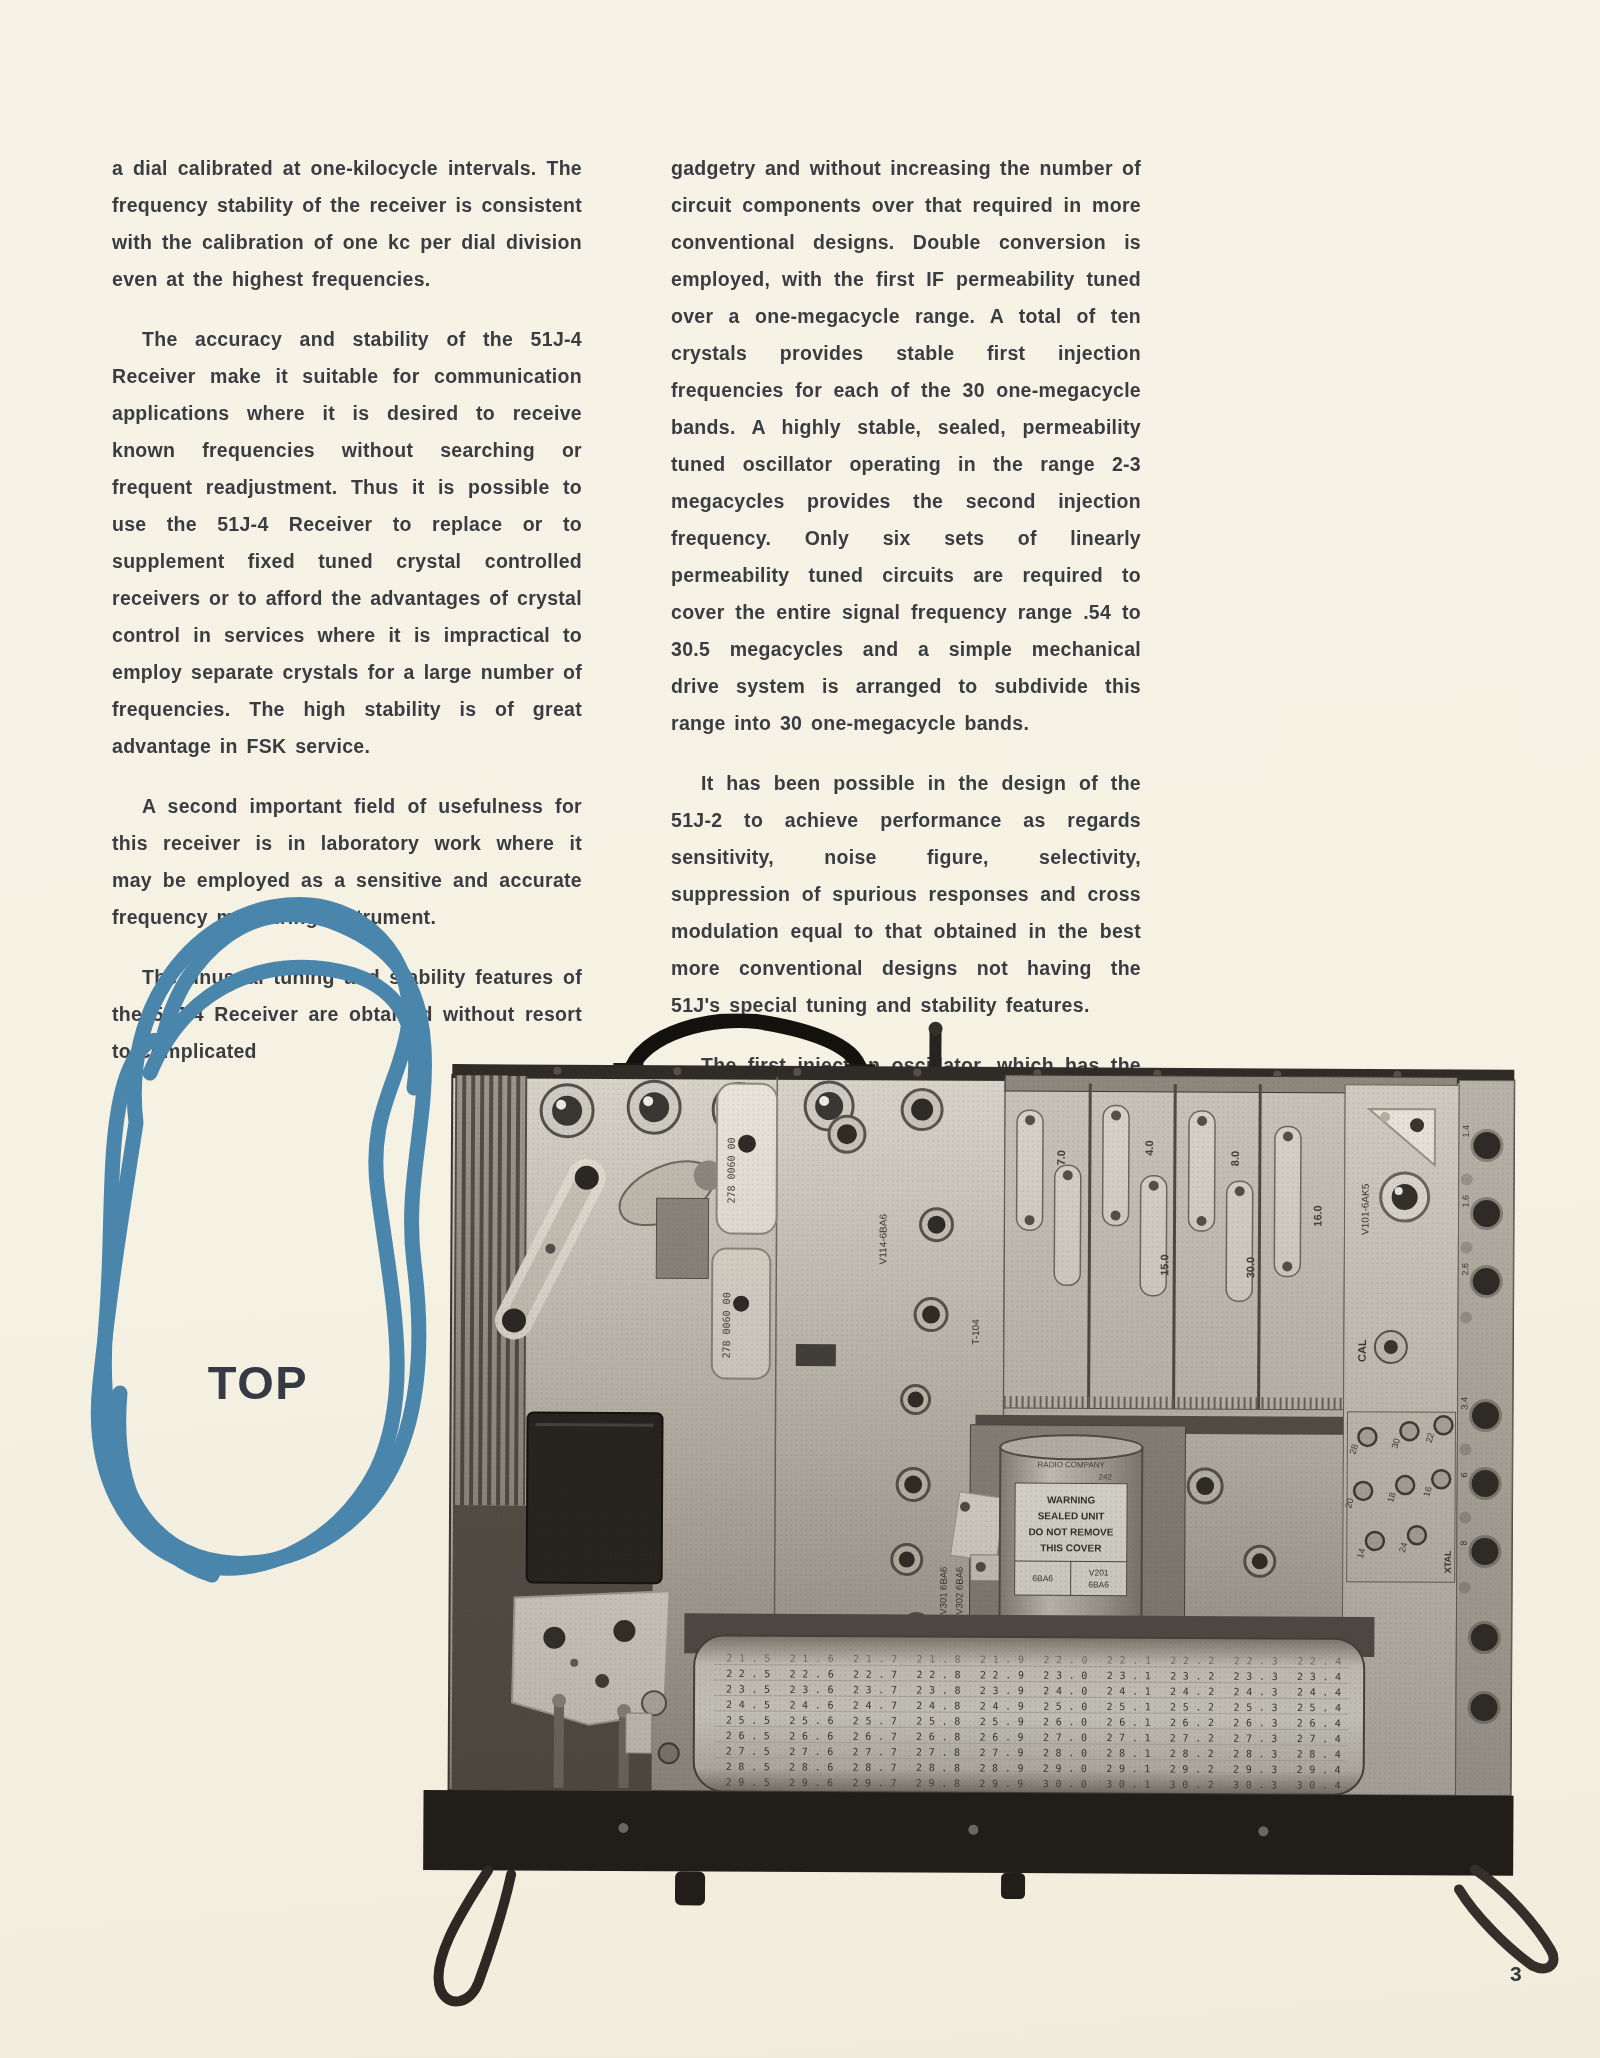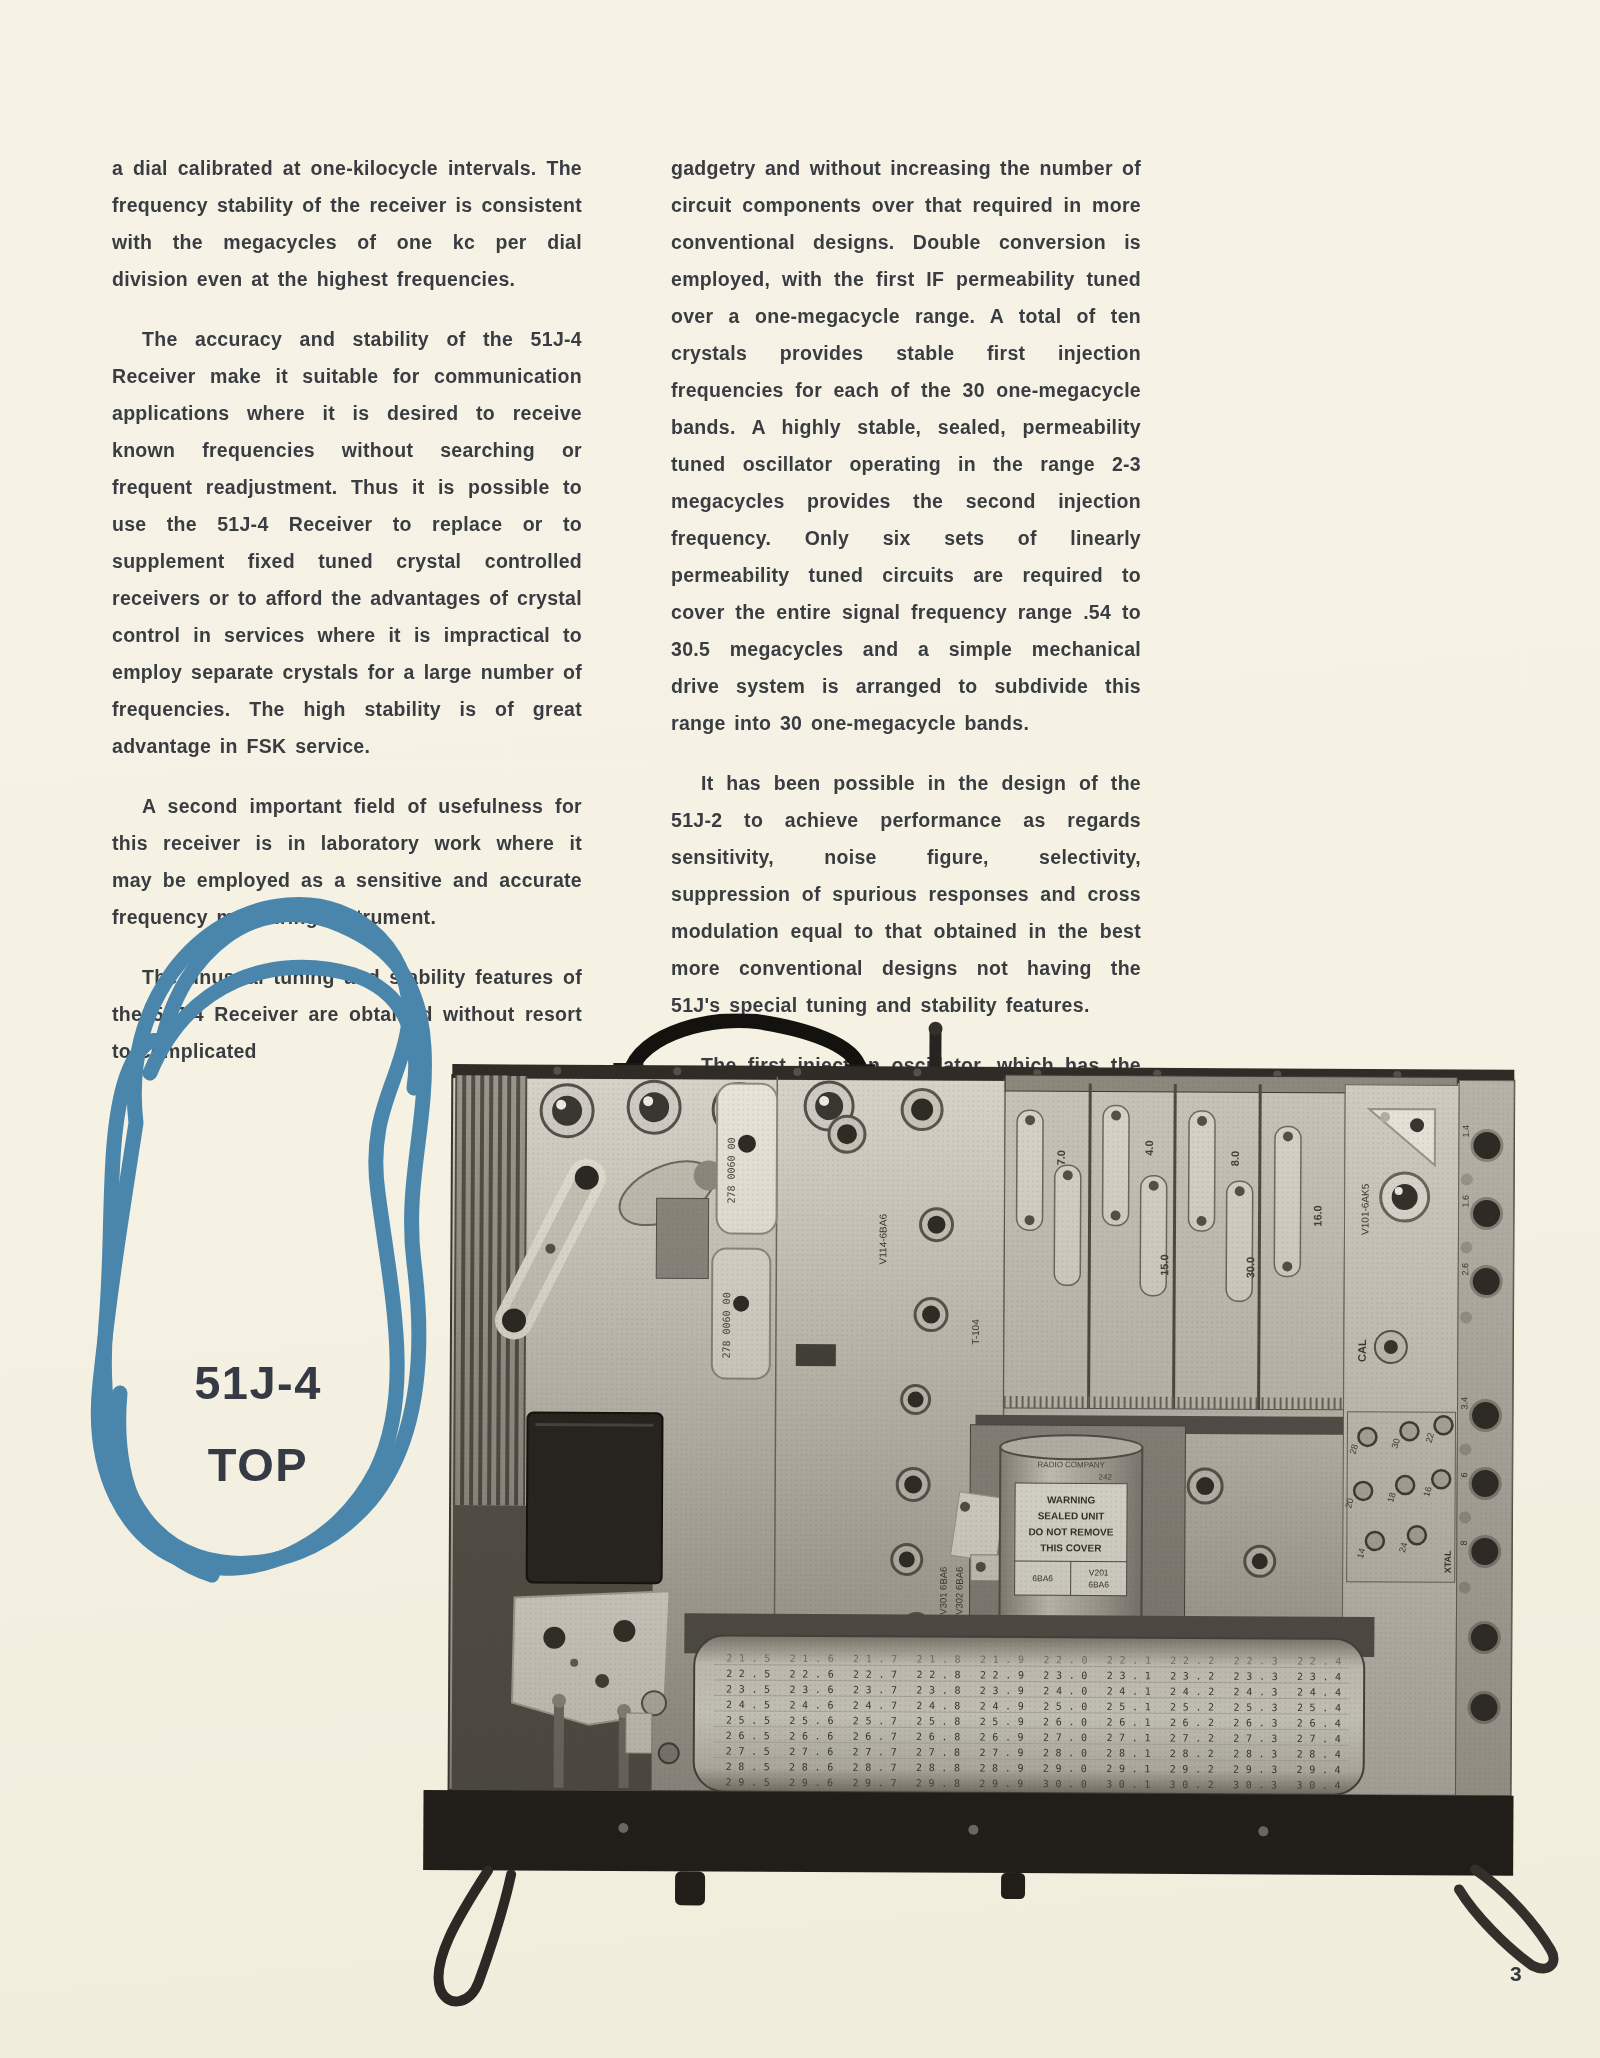--- a/index.html
+++ b/index.html
@@ -23,21 +23,21 @@
          font-size:21px;font-weight:bold;}
   svg text{font-family:"Liberation Sans",sans-serif;}
   svg text.mono{font-family:"DejaVu Sans Mono",monospace;}
 </style>
 </head>
 <body>
 
 <div class="page">
 
   <div class="col col-left">
-    <p class="noindent">a dial calibrated at one-kilocycle intervals. The frequency stability of the receiver is consistent with the megacycles of one kc per dial division even at the highest frequencies.</p>
+    <p class="noindent">a dial calibrated at one-kilocycle intervals. The frequency stability of the receiver is consistent with the calibration of one kc per dial division even at the highest frequencies.</p>
     <p>The accuracy and stability of the 51J-4 Receiver make it suitable for communication applications where it is desired to receive known frequencies without searching or frequent readjustment. Thus it is possible to use the 51J-4 Receiver to replace or to supplement fixed tuned crystal controlled receivers or to afford the advantages of crystal control in services where it is impractical to employ separate crystals for a large number of frequencies. The high stability is of great advantage in FSK service.</p>
     <p>A second important field of usefulness for this receiver is in laboratory work where it may be employed as a sensitive and accurate frequency measuring instrument.</p>
     <p>The unusual tuning and stability features of the 51J-4 Receiver are obtained without resort to complicated</p>
   </div>
 
   <div class="col col-right">
     <p class="noindent">gadgetry and without increasing the number of circuit components over that required in more conventional designs. Double conversion is employed, with the first IF permeability tuned over a one-megacycle range. A total of ten crystals provides stable first injection frequencies for each of the 30 one-megacycle bands. A highly stable, sealed, permeability tuned oscillator operating in the range 2-3 megacycles provides the second injection frequency. Only six sets of linearly permeability tuned circuits are required to cover the entire signal frequency range .54 to 30.5 megacycles and a simple mechanical drive system is arranged to subdivide this range into 30 one-megacycle bands.</p>
     <p>It has been possible in the design of the 51J-2 to achieve performance as regards sensitivity, noise figure, selectivity, suppression of spurious responses and cross modulation equal to that obtained in the best more conventional designs not having the 51J's special tuning and stability features.</p>
     <p>The first injection oscillator, which has the greatest effect in controlling the frequency of the 51J-4 Receiver,</p>
   </div>
@@ -45,21 +45,20 @@
   <svg class="loop-svg" width="395" height="790" viewBox="0 0 395 790">
     <g fill="none" stroke="#4a86ac" stroke-width="15" stroke-linecap="round" stroke-linejoin="round">
       <path d="M 100 210 C 120 115, 195 62, 268 88 C 322 108, 358 140, 362 215 C 366 290, 342 350, 352 430 C 364 525, 356 610, 308 668 C 255 730, 170 748, 112 712 C 58 678, 36 590, 44 490 C 52 400, 44 305, 64 245 C 76 212, 90 202, 100 210 Z"></path>
       <path d="M 74 290 C 60 170, 135 80, 225 72 C 300 65, 356 125, 346 195 C 338 250, 305 280, 316 360 C 330 465, 352 560, 314 638 C 274 716, 188 752, 122 728 C 64 706, 28 640, 38 550 C 48 455, 60 380, 74 290 Z"></path>
       <path d="M 88 240 C 125 150, 210 118, 292 142 C 340 158, 360 200, 352 255"></path>
       <path d="M 58 560 C 50 650, 80 720, 150 742"></path>
     </g>
   </svg>
 
   <div class="figure-label">
-    <div>51J-4</div>
     <div>TOP</div>
   </div>
 
   <div class="photo">
   <svg width="1175" height="1000" viewBox="0 0 1175 1000">
     <defs>
       <linearGradient id="chassisGrad" x1="0" y1="0" x2="0" y2="1">
         <stop offset="0" stop-color="#d7d3c8"></stop>
             <stop offset=".5" stop-color="#c3bfb3"></stop>
             <stop offset="1" stop-color="#a8a499"></stop>

